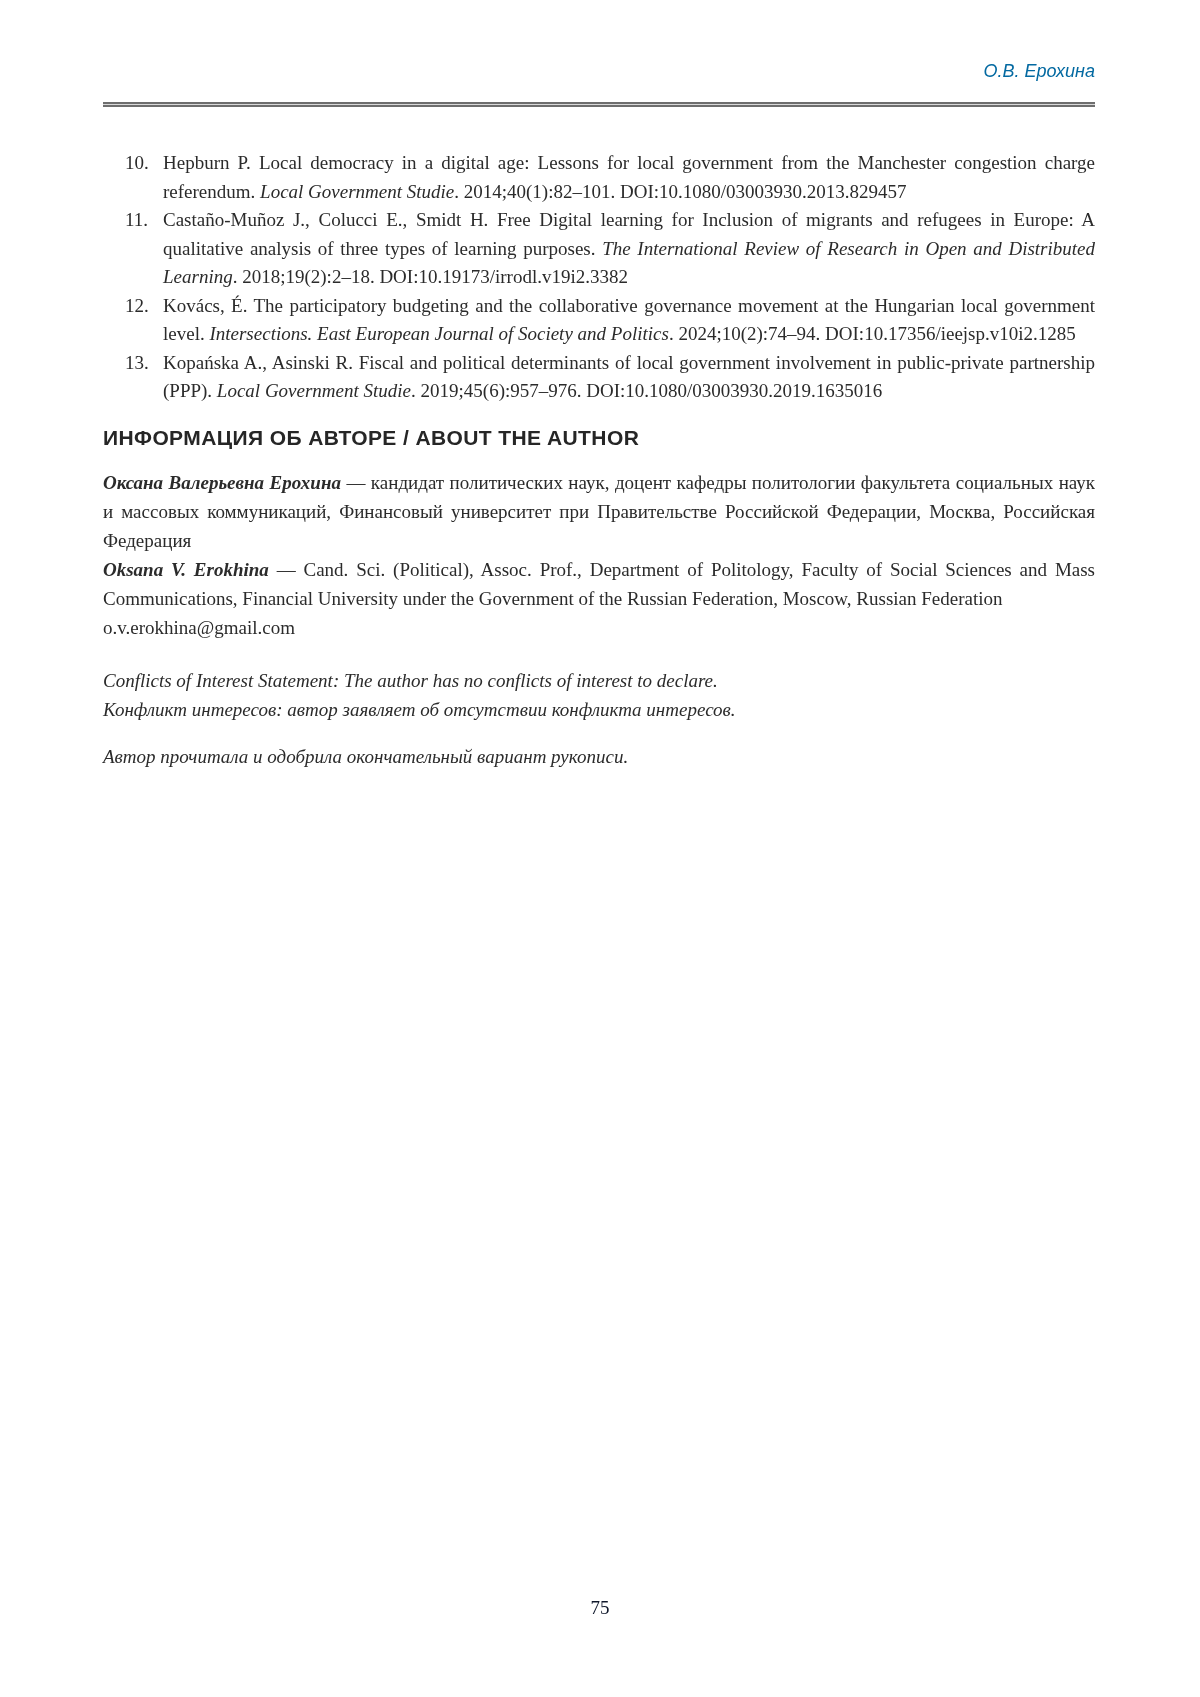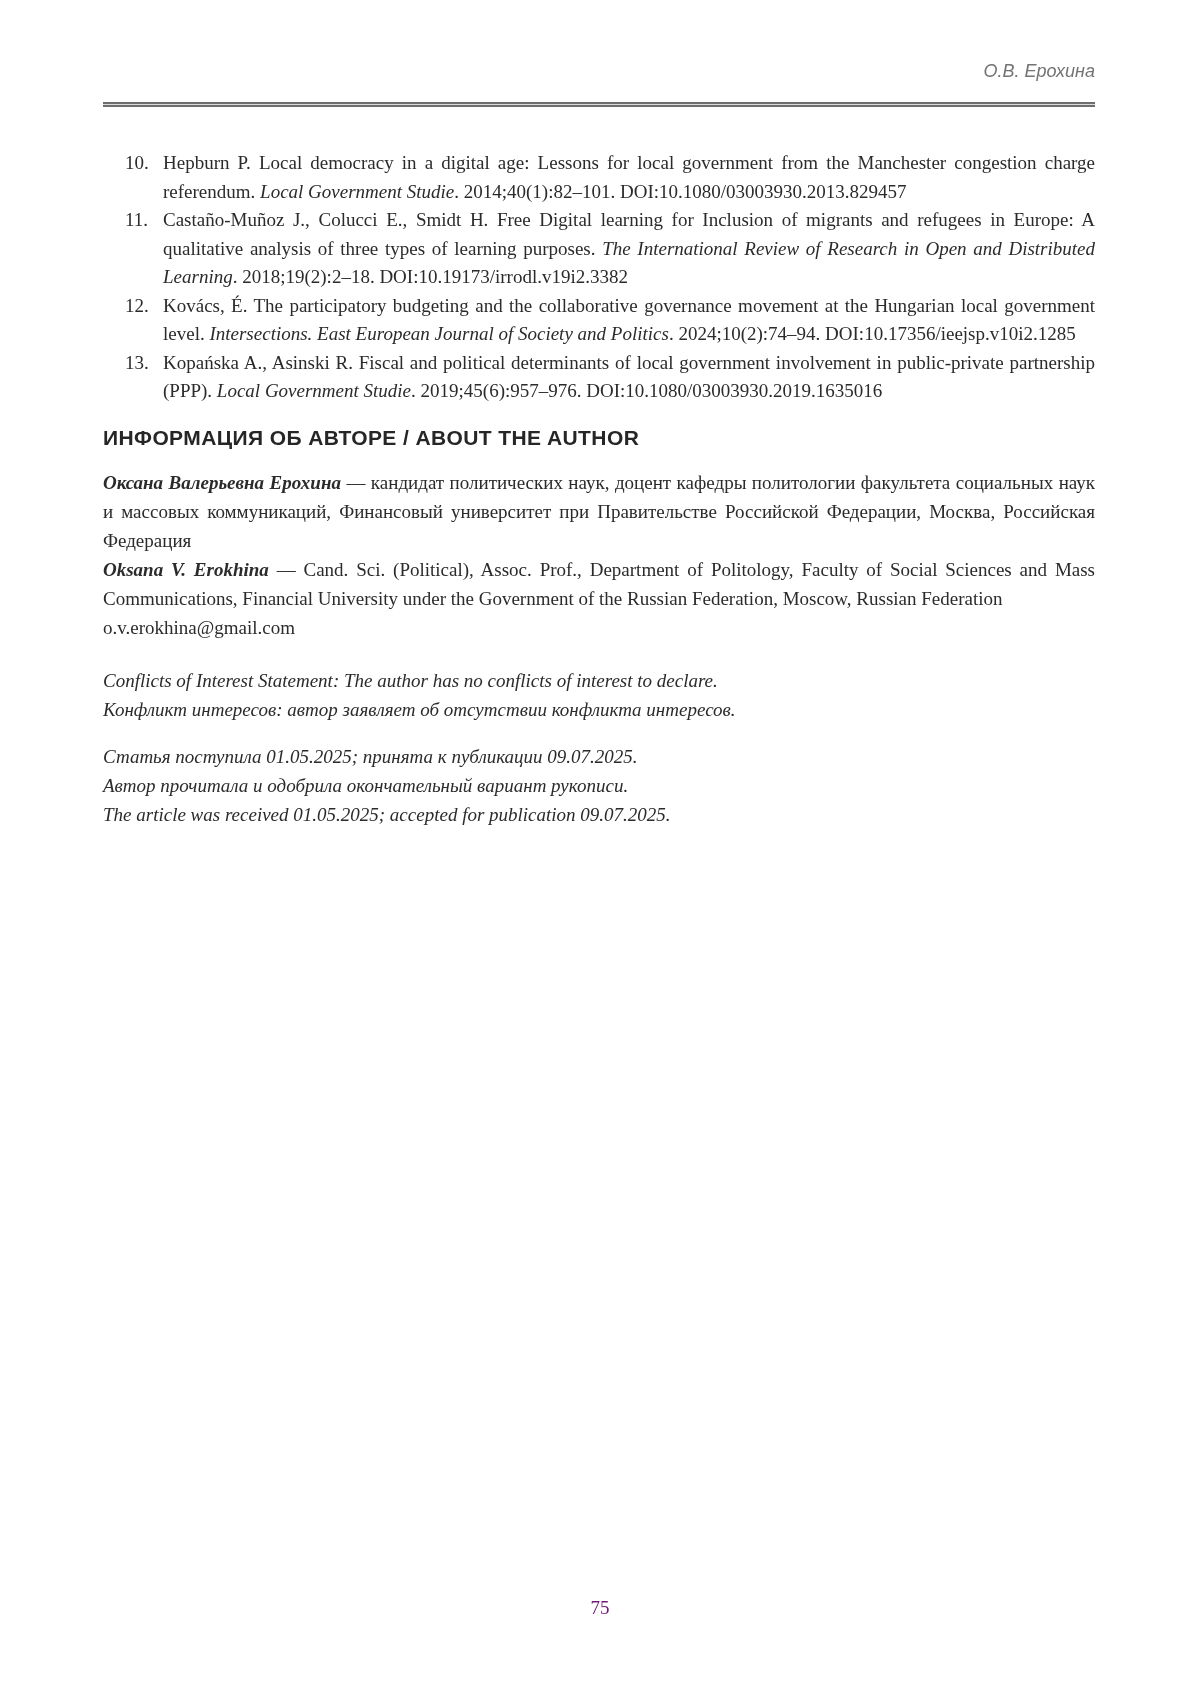--- a/index.html
+++ b/index.html
@@ -17,21 +17,21 @@
     padding: 60px 105px 0 103px;
     height: 100%;
     position: relative;
   }
   .running-head {
     text-align: right;
     font-family: "Liberation Sans", sans-serif;
     font-style: italic;
     font-size: 18px;
     line-height: 22px;
-    color: #737373;
+    color: #0369a1;
   }
   .header-rule {
     margin-top: 20px;
     height: 1px;
     border-top: 2px solid #6e6e6e;
     border-bottom: 2px solid #6e6e6e;
     background: #d9d9d9;
   }
   .refs {
     margin-top: 42px;
@@ -81,21 +81,21 @@
     font-style: italic;
   }
   .dates p { margin: 0; }
   .page-number {
     position: absolute;
     left: 0;
     right: 0;
     bottom: 78px;
     text-align: center;
     font-size: 19px;
-    color: #701a75;
+    color: #0f172a;
   }
 </style>
 </head>
 <body>
 
 <div class="page">
 
   <div class="running-head">О.В. Ерохина</div>
 
   <div class="header-rule"></div>
@@ -126,20 +126,18 @@
     <p class="just"><span class="bi">Oksana V. Erokhina</span><span> — Cand. Sci. (Political), Assoc. Prof., Department of Politology, Faculty of Social Sciences and Mass Communications, Financial University under the Government of the Russian Federation, Moscow, Russian Federation</span></p>
     <p>o.v.erokhina@gmail.com</p>
   </div>
 
   <div class="conflicts">
     <p>Conflicts of Interest Statement: The author has no conflicts of interest to declare.</p>
     <p>Конфликт интересов: автор заявляет об отсутствии конфликта интересов.</p>
   </div>
 
   <div class="dates">
-    <p>Статья поступила 01.05.2025; принята к публикации 09.07.2025.</p>
     <p>Автор прочитала и одобрила окончательный вариант рукописи.</p>
-    <p>The article was received 01.05.2025; accepted for publication 09.07.2025.</p>
   </div>
 
   <div class="page-number">75</div>
 
 </div>
 
 </body></html>

